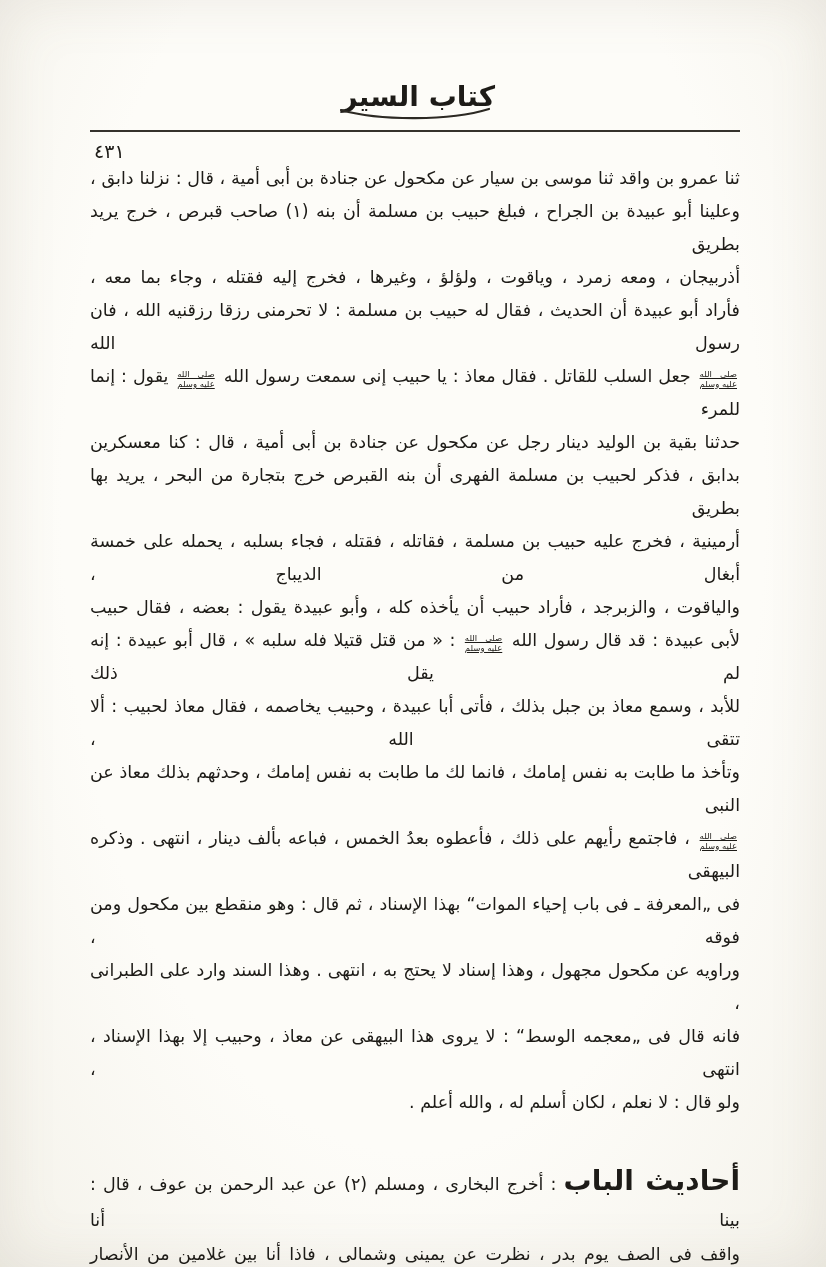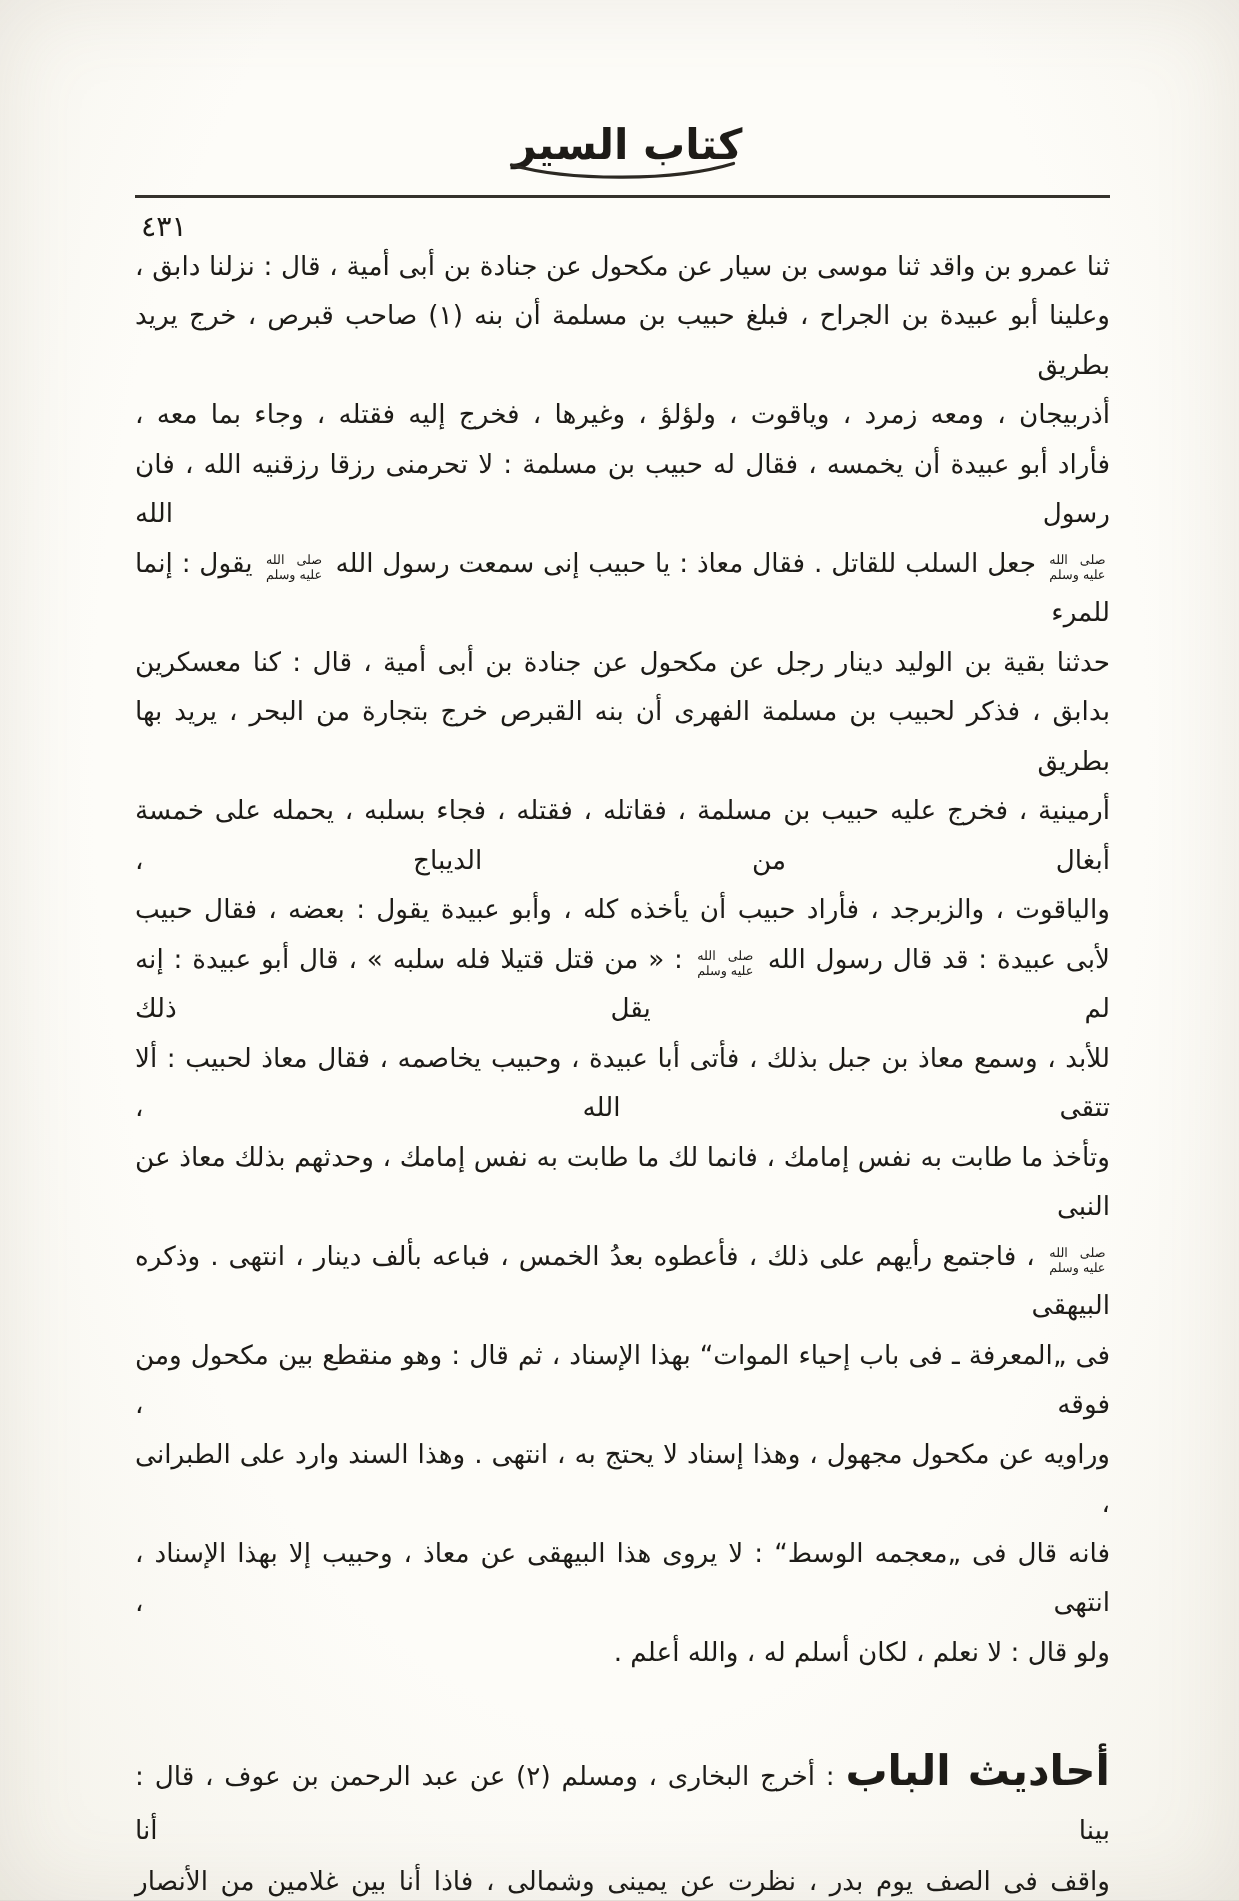--- a/index.html
+++ b/index.html
@@ -37,20 +37,21 @@
   .p2 { margin-top:44px; }
   .lead { font-weight:bold; font-size:28px; }
   .lead-line { line-height:36px; }
 
   .saw {
     display:inline-block;
     font-size:8.5px; line-height:1.15;
     text-align:center; vertical-align:-5px;
     margin:0 3px; font-weight:normal;
     white-space:nowrap;
+    text-decoration:underline;
   }
 </style>
 </head>
 <body>
 
 <div class="page">
 
   <header class="page-header">
     <div class="page-number">٤٣١</div>
     <div class="page-title-wrap">
@@ -61,21 +62,21 @@
     </div>
   </header>
 
   <div class="header-rule"></div>
 
   <main class="body-text">
     <section class="paragraph">
         <div class="line">ثنا عمرو بن واقد ثنا موسى بن سيار عن مكحول عن جنادة بن أبى أمية ، قال : نزلنا دابق ،</div>
         <div class="line">وعلينا أبو عبيدة بن الجراح ، فبلغ حبيب بن مسلمة أن بنه (١) صاحب قبرص ، خرج يريد بطريق</div>
         <div class="line">أذربيجان ، ومعه زمرد ، وياقوت ، ولؤلؤ ، وغيرها ، فخرج إليه فقتله ، وجاء بما معه ،</div>
-        <div class="line">فأراد أبو عبيدة أن يخمسه ، فقال له حبيب بن مسلمة : لا تحرمنى رزقا رزقنيه الله ، فان رسول الله</div>
+        <div class="line">فأراد أبو عبيدة أن الحديث ، فقال له حبيب بن مسلمة : لا تحرمنى رزقا رزقنيه الله ، فان رسول الله</div>
         <div class="line"><span class="saw">صلى الله<br>عليه وسلم</span> جعل السلب للقاتل . فقال معاذ : يا حبيب إنى سمعت رسول الله <span class="saw">صلى الله<br>عليه وسلم</span> يقول : إنما للمرء</div>
         <div class="line">حدثنا بقية بن الوليد دينار رجل عن مكحول عن جنادة بن أبى أمية ، قال : كنا معسكرين</div>
         <div class="line">بدابق ، فذكر لحبيب بن مسلمة الفهرى أن بنه القبرص خرج بتجارة من البحر ، يريد بها بطريق</div>
         <div class="line">أرمينية ، فخرج عليه حبيب بن مسلمة ، فقاتله ، فقتله ، فجاء بسلبه ، يحمله على خمسة أبغال من الديباج ،</div>
         <div class="line">والياقوت ، والزبرجد ، فأراد حبيب أن يأخذه كله ، وأبو عبيدة يقول : بعضه ، فقال حبيب</div>
         <div class="line">لأبى عبيدة : قد قال رسول الله <span class="saw">صلى الله<br>عليه وسلم</span> : « من قتل قتيلا فله سلبه » ، قال أبو عبيدة : إنه لم يقل ذلك</div>
         <div class="line">للأبد ، وسمع معاذ بن جبل بذلك ، فأتى أبا عبيدة ، وحبيب يخاصمه ، فقال معاذ لحبيب : ألا تتقى الله ،</div>
         <div class="line">وتأخذ ما طابت به نفس إمامك ، فانما لك ما طابت به نفس إمامك ، وحدثهم بذلك معاذ عن النبى</div>
         <div class="line"><span class="saw">صلى الله<br>عليه وسلم</span> ، فاجتمع رأيهم على ذلك ، فأعطوه بعدُ الخمس ، فباعه بألف دينار ، انتهى . وذكره البيهقى</div>
         <div class="line">فى „المعرفة ـ فى باب إحياء الموات“ بهذا الإسناد ، ثم قال : وهو منقطع بين مكحول ومن فوقه ،</div>

